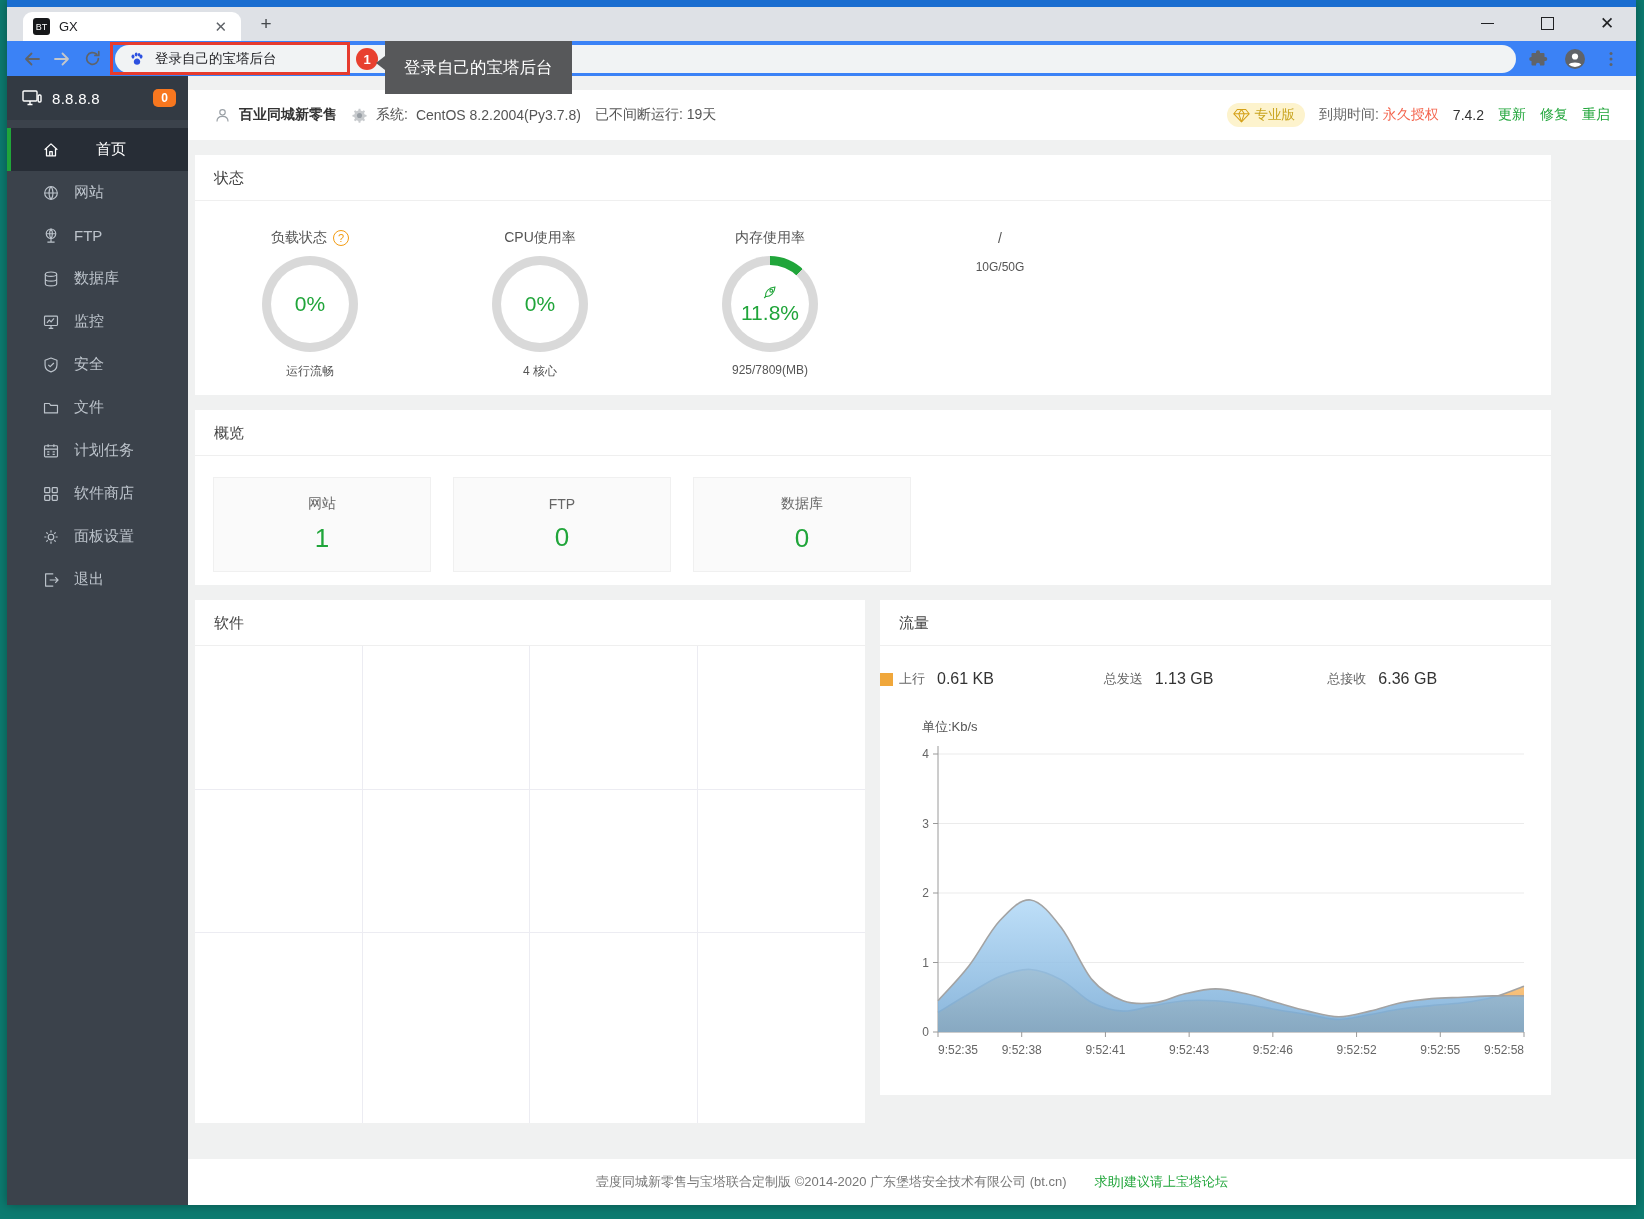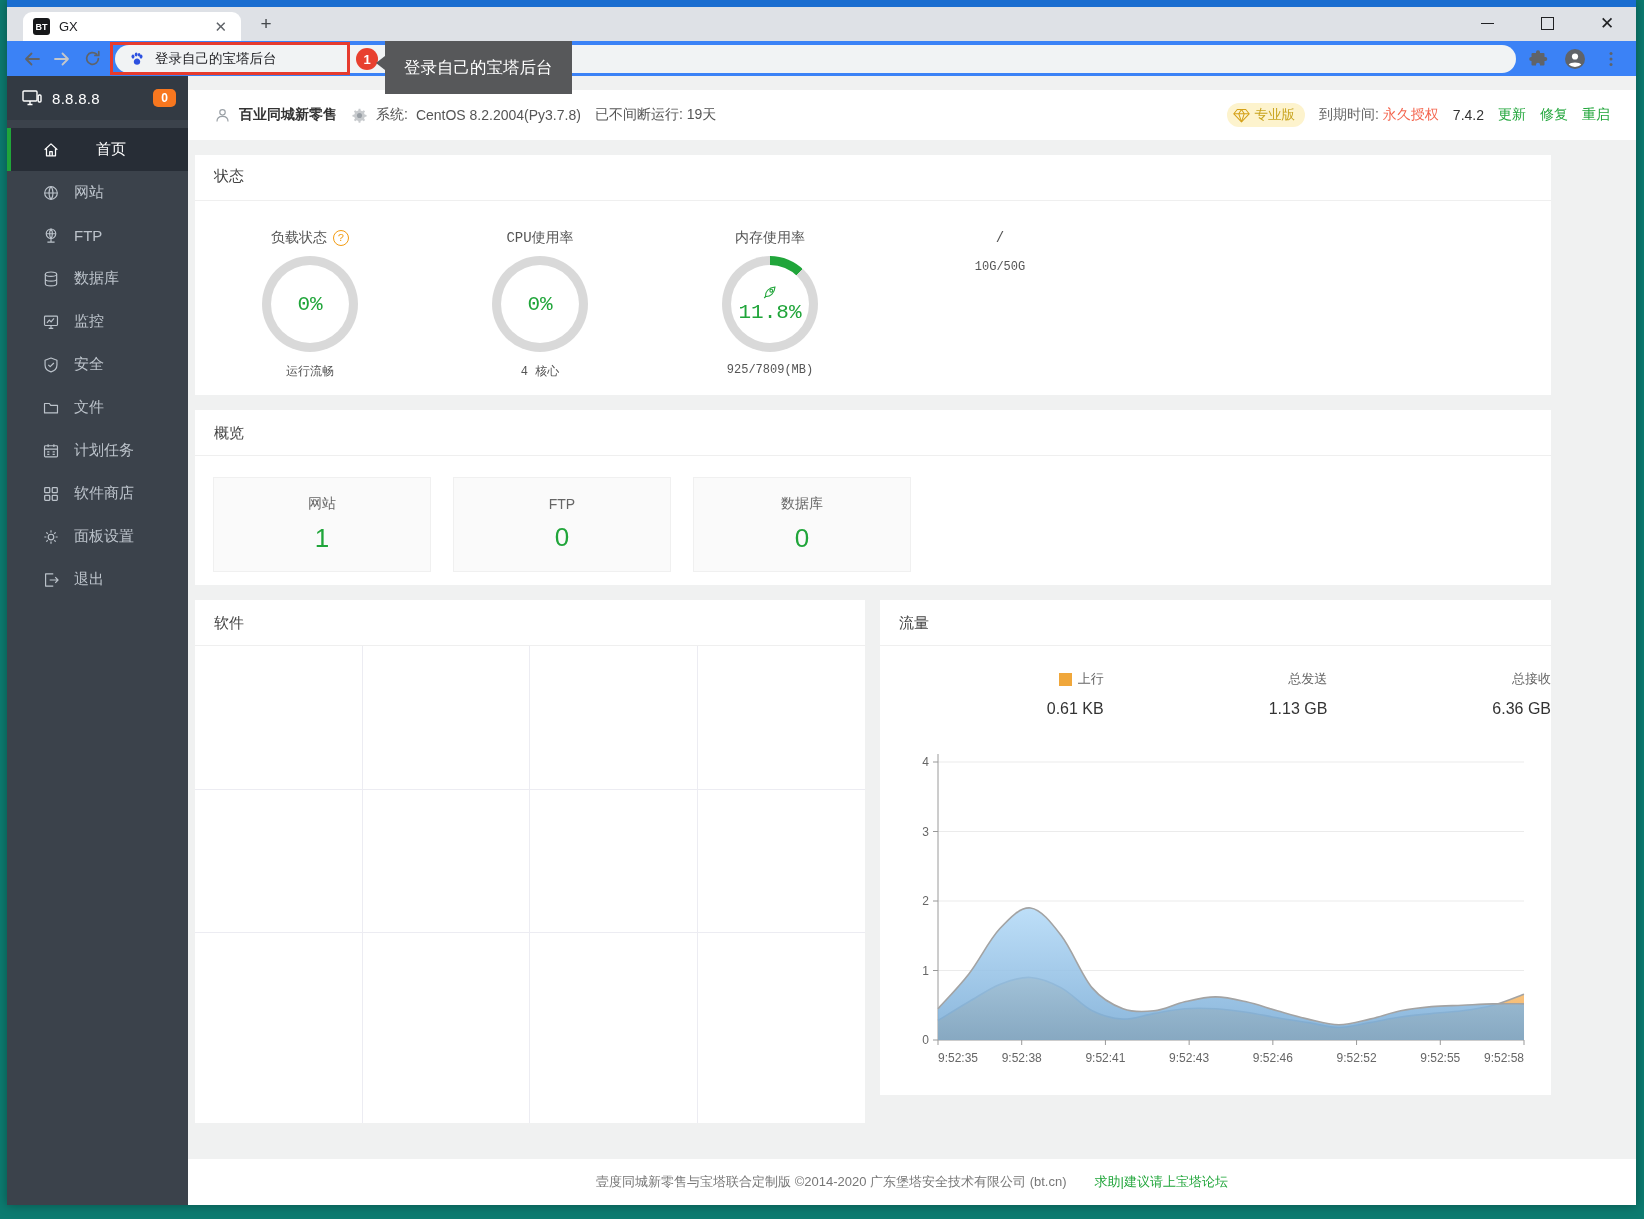--- a/index.html
+++ b/index.html
@@ -5,21 +5,21 @@
   * { margin:0; padding:0; box-sizing:border-box; }
   html,body { width:1644px; height:1219px; }
   body { background:#0c7b70; font-family:"Liberation Sans","DejaVu Sans",sans-serif; position:relative; overflow:hidden; }
 
   .window { position:absolute; left:7px; top:0; right:8px; bottom:14px; display:flex; flex-direction:column; background:#fff; box-shadow:0 0 10px rgba(0,0,0,.35); }
   .top-blue { height:7px; background:#1a6dd0; }
 
   
   .tabstrip { height:34px; background:#dee1e6; position:relative; display:flex; align-items:flex-end; }
   .tab { margin-left:16px; width:218px; height:29px; background:#fff; border-radius:9px 9px 0 0; display:flex; align-items:center; padding:0 10px; }
-  .favicon { width:17px; height:17px; background:#17181a; color:#fff; font-size:9px; font-weight:bold; display:flex; align-items:center; justify-content:center; border-radius:3px; flex:none; }
+  .favicon { width:17px; height:17px; background:#17181a; color:#fff; font-size:9px; font-weight:normal; display:flex; align-items:center; justify-content:center; border-radius:3px; flex:none; }
   .tab-title { margin-left:9px; font-size:13px; color:#202124; flex:1; }
   .tab-close { color:#5f6368; font-size:15px; line-height:1; padding:2px 4px; border-radius:50%; }
   .newtab { margin:0 0 6px 12px; font-size:19px; color:#45494d; width:26px; text-align:center; }
   .win-controls { position:absolute; right:14px; top:4px; display:flex; gap:30px; align-items:center; height:24px; }
   .wc { width:30px; height:24px; display:flex; align-items:center; justify-content:center; color:#202124; }
   .wc-min::before { content:""; width:13px; height:0; border-top:1.5px solid #202124; display:block; }
   .wc-max::before { content:""; width:11px; height:11px; border:1.5px solid #202124; display:block; }
   .wc-close { font-size:17px; font-weight:300; }
 
   
@@ -57,21 +57,21 @@
   .expire-label { color:#666; }
   .expire-value { color:#f4654e; }
   .version { color:#333; }
   .link-green { color:#20a53a; cursor:pointer; }
 
   .cards { margin:15px 85px 0 7px; }
   .card { background:#fff; }
   .card-head { height:46px; line-height:46px; padding-left:19px; font-size:15px; color:#444; border-bottom:1px solid #efefef; }
 
   
-  .status-card { margin-bottom:15px; height:240px;font-family:Liberation Mono, monospace; }
+  .status-card { margin-bottom:15px; height:240px; }
   .gauges { display:flex; padding-top:26px; }
   .gauge { width:230px; display:flex; flex-direction:column; align-items:center; }
   .gauge-label { font-size:14px; color:#555; height:22px; display:flex; align-items:center; gap:6px; }
   .help-dot { width:16px; height:16px; border:1.5px solid #f39c12; color:#f39c12; border-radius:50%; font-size:11px; display:flex; align-items:center; justify-content:center; }
   .ring { width:96px; height:96px; border-radius:50%; padding:9px; margin-top:7px; background:#d9d9d9; }
   .ring-inner { width:100%; height:100%; background:#fff; border-radius:50%; display:flex; flex-direction:column; align-items:center; justify-content:center; }
   .rocket { height:16px; margin-bottom:1px; }
   .ring-value { color:#20a53a; font-size:21px; }
   .gauge-sub { margin-top:11px; font-size:12px; color:#555; }
 
@@ -85,21 +85,21 @@
   
   .row3 { display:flex; gap:15px; align-items:flex-start; }
   .software-card { width:670px; height:523px; flex:none; display:flex; flex-direction:column; }
   .soft-grid { flex:1; display:grid; grid-template-columns:repeat(4,1fr); grid-template-rows:1fr 1fr 1.32fr; }
   .cell { border-right:1px solid #ececf2; border-bottom:1px solid #ececf2; }
   .cell:nth-child(4n) { border-right:none; }
   .cell:nth-child(n+9) { border-bottom:none; }
 
   .traffic-card { flex:1; height:495px; }
   .traffic-stats { display:flex; padding-top:24px; }
-  .tstat { flex:1; display:flex; flex-direction:column; align-items:flex-end; gap:12px; }
+  .tstat { flex:1; display:flex; align-items:flex-start; gap:12px; }
   .tstat-label { font-size:13px; color:#666; display:flex; align-items:center; gap:6px; }
   .swatch { width:13px; height:13px; }
   .tstat-value { font-size:16px; color:#333; }
   .chart-wrap { padding:30px 6px 0 16px; }
   .unit-label { font-size:13px; color:#555; margin:0 0 4px 26px; }
 
   
   .footer { margin-top:auto; background:#fff; height:46px; display:flex; align-items:center; justify-content:center; gap:28px; font-size:13px; color:#777; flex:none; }
 
   svg.icon { display:block; }
@@ -473,20 +473,21 @@
                 <div class="tstat-value">1.13 GB</div>
               </div>
               <div class="tstat">
                 <div class="tstat-label">
                     <span>总接收</span>
                   </div>
                 <div class="tstat-value">6.36 GB</div>
               </div>
             </div>
             <div class="chart-wrap">
+              <div class="unit-label">单位:Kb/s</div>
               <svg id="traffic-chart" width="640" height="328" viewBox="0 0 640 328">
                   <defs>
                     <linearGradient id="gUp" x1="0" y1="0" x2="0" y2="1">
                       <stop offset="0" stop-color="#f9c987"></stop>
                       <stop offset="1" stop-color="#f2a74f"></stop>
                     </linearGradient>
                     <linearGradient id="gDown" x1="0" y1="0" x2="0" y2="1">
                       <stop offset="0" stop-color="#b2d9f7"></stop>
                       <stop offset="1" stop-color="#74a8d4"></stop>
                     </linearGradient>

